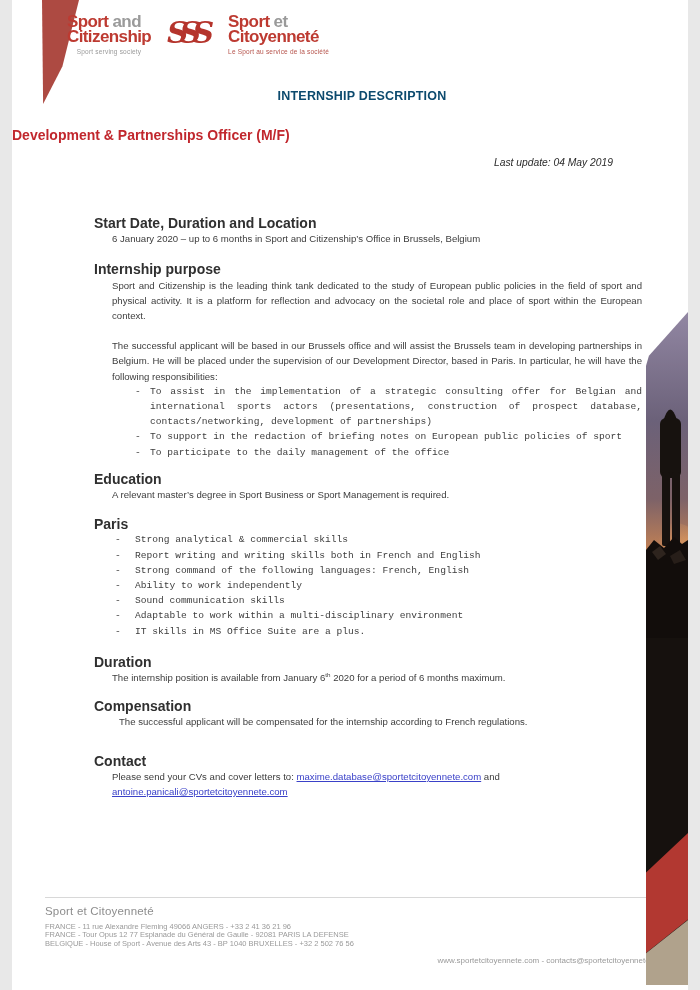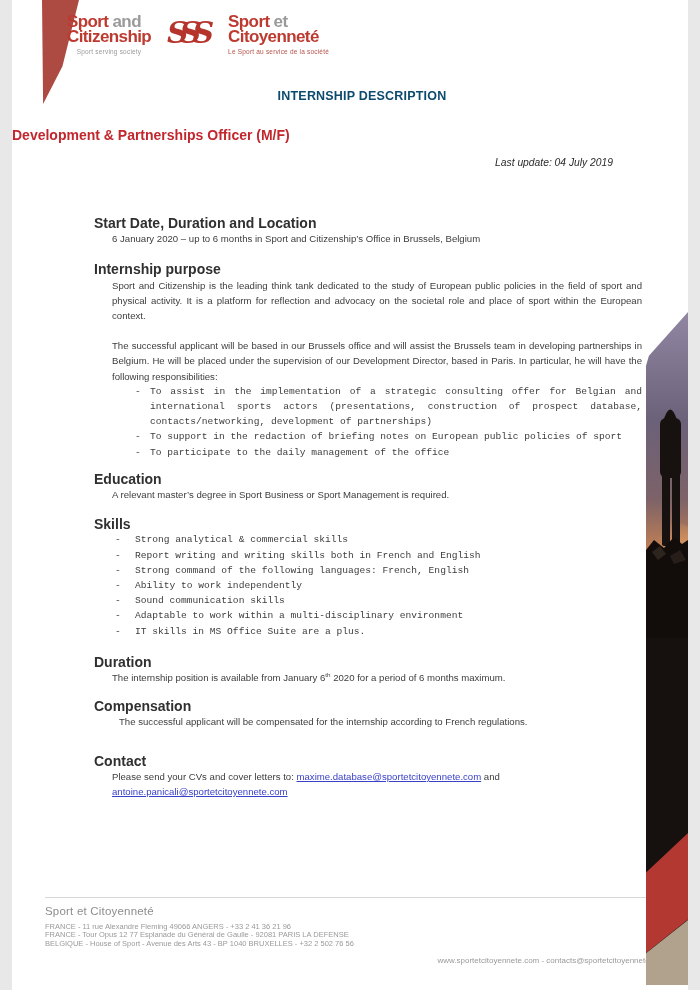--- a/index.html
+++ b/index.html
@@ -98,21 +98,21 @@
       </div>
     <div class="logo-block">
       <div class="logo-line"><span>Sport</span> <span class="alt">et</span></div>
       <div class="logo-line">Citoyenneté</div>
       <div class="logo-tagline tag-red">Le Sport au service de la société</div>
     </div>
   </div>
 
   <div class="doc-title">INTERNSHIP DESCRIPTION</div>
   <div class="doc-subtitle">Development &amp; Partnerships Officer (M/F)</div>
-  <div class="last-update">Last update: 04 July 2019</div>
+  <div class="last-update">Last update: 04 May 2019</div>
 
   <div class="content">
 
     <div class="sec" style="margin-bottom:16px">
       <h3>Start Date, Duration and Location</h3>
       <p class="indent">6 January 2020 – up to 6 months in Sport and Citizenship’s Office in Brussels, Belgium</p>
     </div>
 
     <div class="sec" style="margin-bottom:12px">
       <h3>Internship purpose</h3>
@@ -131,21 +131,21 @@
           </li>
       </ul>
     </div>
 
     <div class="sec" style="margin-bottom:15px">
       <h3>Education</h3>
       <p class="indent">A relevant master’s degree in Sport Business or Sport Management is required.</p>
     </div>
 
     <div class="sec" style="margin-bottom:16px">
-      <h3>Skills</h3>
+      <h3>Paris</h3>
       <ul class="bullets skills">
         <li>
             <span>Strong analytical &amp; commercial skills</span>
           </li>
         <li>
             <span>Report writing and writing skills both in French and English</span>
           </li>
         <li>
             <span>Strong command of the following languages: French, English</span>
           </li>

